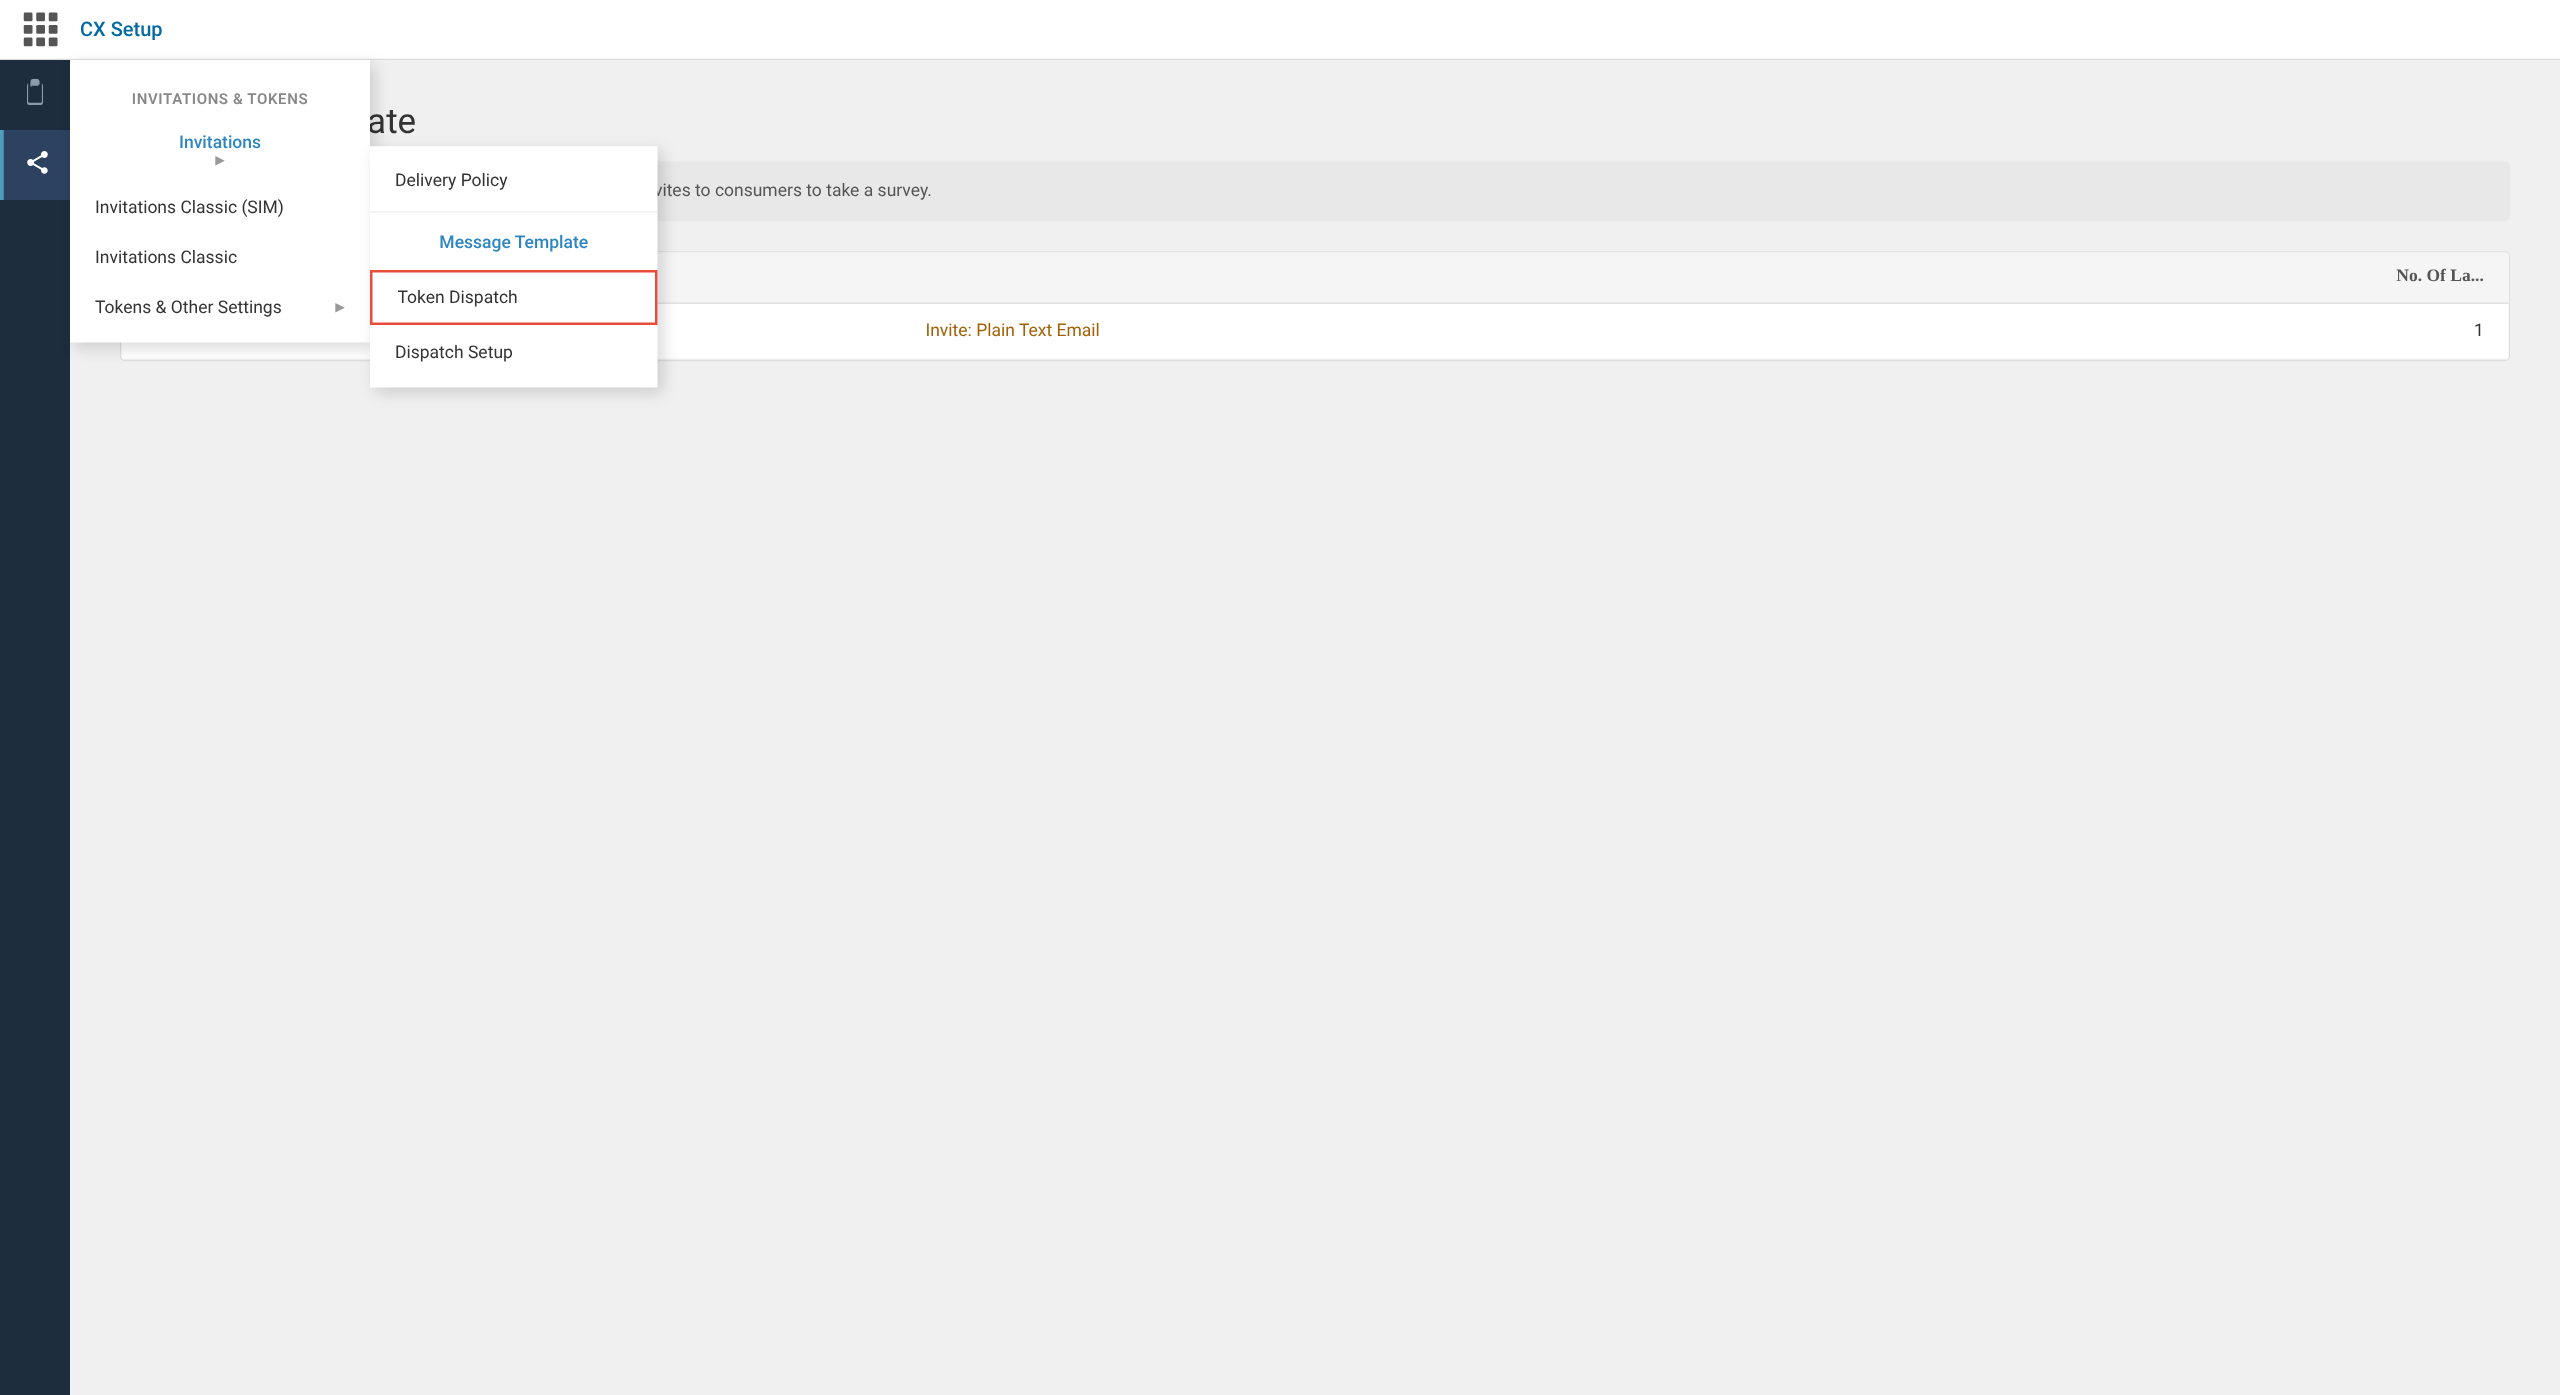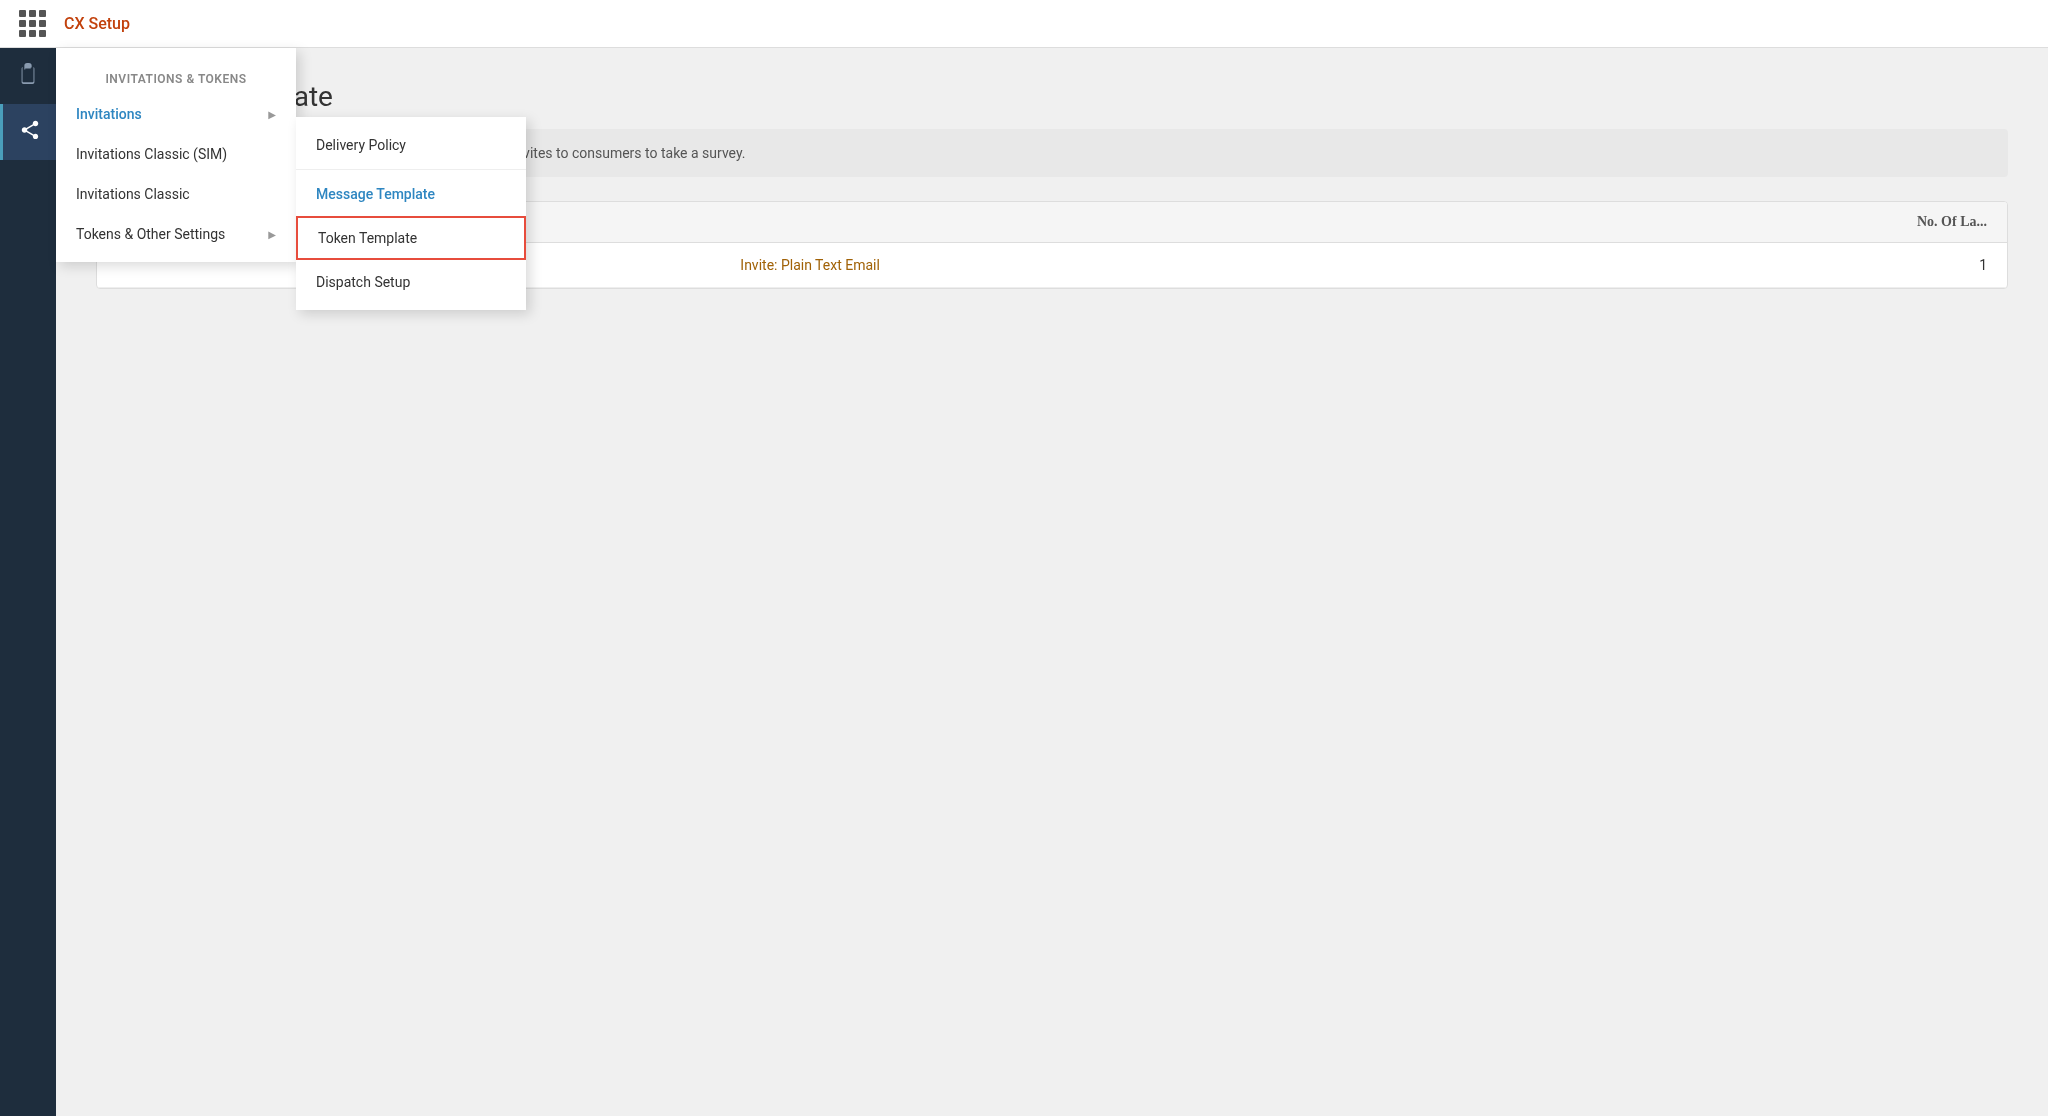--- a/index.html
+++ b/index.html
@@ -12,21 +12,21 @@
       display: flex; align-items: center; padding: 0 16px; z-index: 100;
     }
     .top-bar-grid-icon {
       width: 32px; height: 32px; display: flex; align-items: center; justify-content: center;
       margin-right: 16px; cursor: pointer;
     }
     .grid-dots {
       display: grid; grid-template-columns: repeat(3, 7px); gap: 3px;
     }
     .grid-dot { width: 7px; height: 7px; background: #555; border-radius: 1px; }
-    .top-bar-title { font-size: 16px; color: #c2410c; font-weight: 500; }
+    .top-bar-title { font-size: 16px; color: #0369a1; font-weight: 500; }
 
     
     .sidebar {
       position: fixed; top: 0; left: 0; bottom: 0; width: 56px;
       background: #1e2d3d; padding-top: 48px; z-index: 50;
       display: flex; flex-direction: column; align-items: center;
     }
     .sidebar-item {
       width: 56px; height: 56px; display: flex; align-items: center; justify-content: center;
       cursor: pointer; color: #8a9bb0;
@@ -58,21 +58,21 @@
       position: fixed; top: 48px; left: 56px; z-index: 300;
       background: #fff; box-shadow: 4px 4px 12px rgba(0,0,0,0.15);
       min-width: 220px;
     }
     .menu-section-title {
       padding: 16px 20px 8px 20px; font-size: 12px; color: #888; font-weight: 600; text-transform: uppercase; letter-spacing: 0.5px;
     }
     .menu-item {
       padding: 12px 20px; font-size: 14px; color: #333; cursor: pointer; display: flex; align-items: center; justify-content: space-between;
     }
-    .menu-item.active { color: #2e86c1; font-weight: 500; }
+    .menu-item.active { color: #2e86c1; font-weight: 500; flex-direction: column; }
     .menu-item.highlighted { border: 2px solid #e74c3c; background: #fff; }
     .menu-item .chevron { font-size: 10px; color: #999; }
     .menu-divider { height: 1px; background: #eee; margin: 4px 0; }
 
     
     .submenu-panel {
       position: fixed; top: 48px; left: 56px; z-index: 300;
       background: #fff; box-shadow: 4px 4px 12px rgba(0,0,0,0.15);
       min-width: 220px; padding: 8px 0;
     }
@@ -154,18 +154,18 @@
 
 <div class="submenu-panel" style="left:296px; top:117px; width:230px; padding:8px 0;">
   <div class="menu-item">
     <span>Delivery Policy</span>
   </div>
   <div class="menu-divider"></div>
   <div class="menu-item active">
     <span>Message Template</span>
   </div>
   <div class="menu-item highlighted" style="border: 2px solid #e74c3c; margin: 2px 0;">
-    <span>Token Template</span>
+    <span>Token Dispatch</span>
   </div>
   <div class="menu-item">
     <span>Dispatch Setup</span>
   </div>
 </div>
 
 </body></html>

